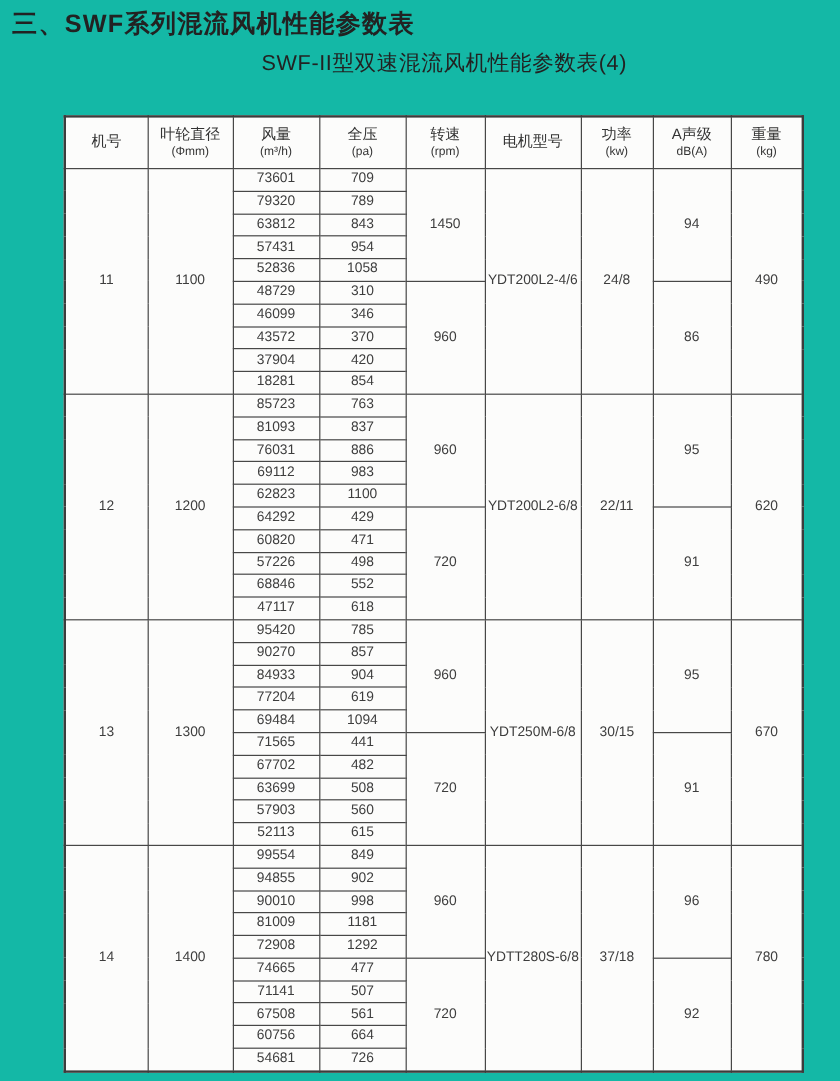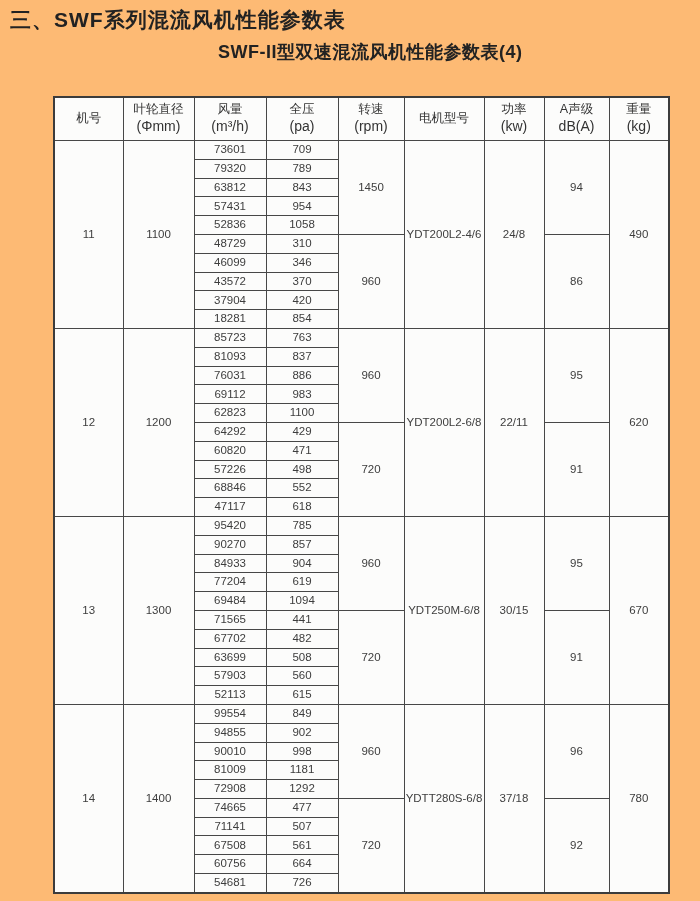--- a/index.html
+++ b/index.html
@@ -6,39 +6,39 @@
     margin: 0;
     padding: 0;
     background: #fbfbfa;
     font-family: "Liberation Sans", "DejaVu Sans", sans-serif;
     color: #2e2e2e;
   }
   .page {
     position: relative;
     width: 700px;
     height: 901px;
-    background: #fdba74;
+    background: #14b8a6;
     overflow: hidden;
   }
   .page-title {
     position: absolute;
     top: 6px;
     left: 10px;
     font-size: 21px;
     font-weight: bold;
     letter-spacing: 1px;
     color: #222;
     margin: 0;
   }
   .table-subtitle {
     position: absolute;
     top: 40px;
     left: 218px;
     font-size: 18px;
-    font-weight: bold;
+    font-weight: normal;
     letter-spacing: 0.5px;
     color: #222;
     margin: 0;
   }
   table.fan-table {
     position: absolute;
     top: 96px;
     left: 53px;
     border-collapse: collapse;
     table-layout: fixed;
@@ -54,21 +54,21 @@
     color: #3a3a3a;
   }
   table.fan-table thead th {
     height: 42px;
     font-weight: normal;
     font-size: 12.5px;
     line-height: 1.25;
     color: #333;
   }
   table.fan-table thead .unit {
-    font-size: 14px;
+    font-size: 10px;
   }
   table.fan-table tbody td {
     height: 17.8px;
     font-size: 11.5px;
     line-height: 1;
     color: #3d3d3d;
   }
 </style>
 </head>
 <body>

